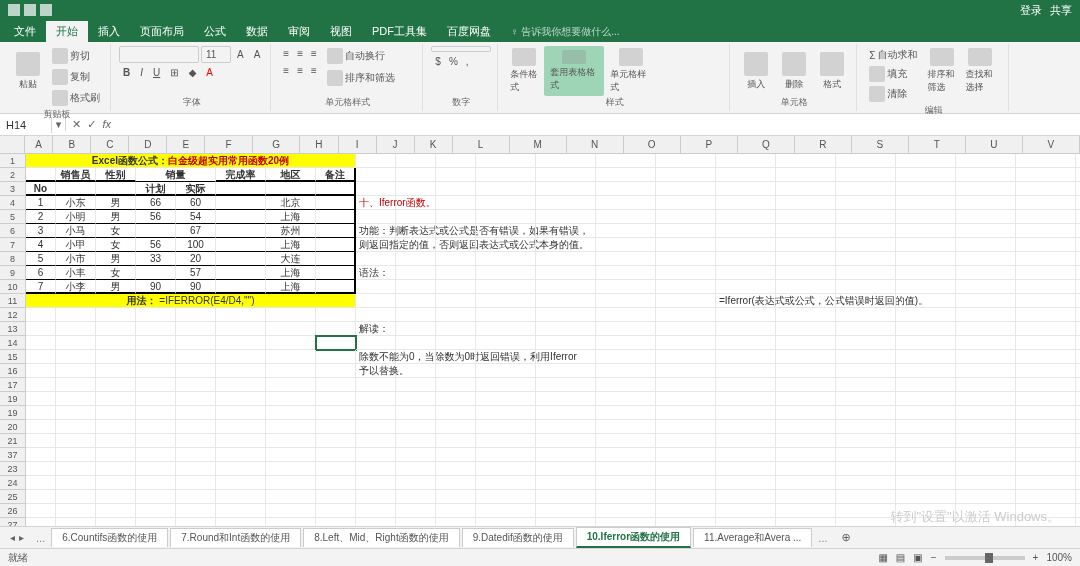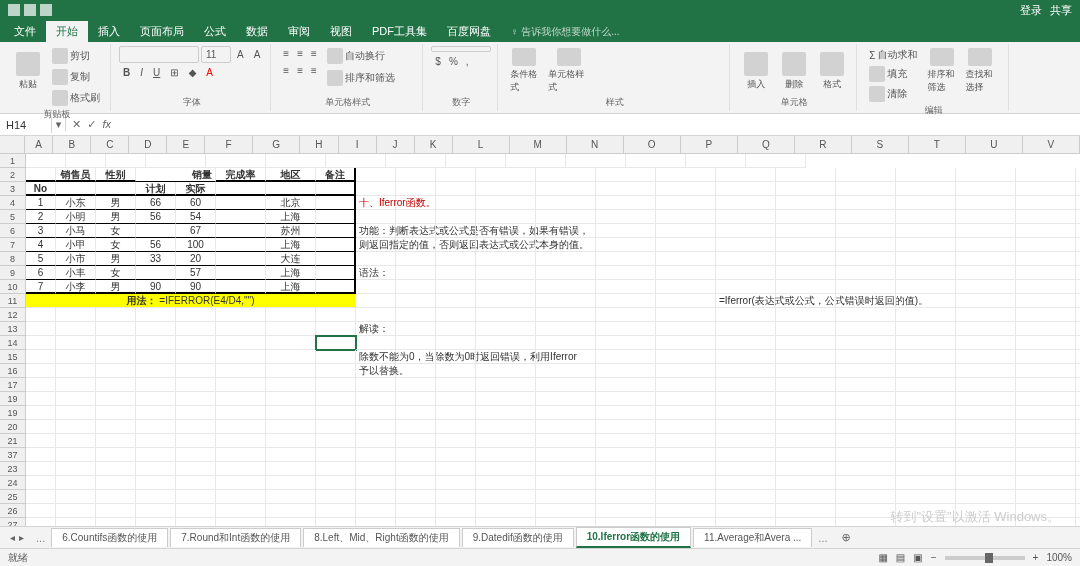--- a/index.html
+++ b/index.html
@@ -31,21 +31,21 @@
 .corner{width:26px;border-right:1px solid #ccc;border-bottom:1px solid #ccc;background:#f0f0f0}
 .colh{border-right:1px solid #ccc;border-bottom:1px solid #ccc;text-align:center;font-size:10px;color:#555;line-height:18px;cursor:pointer}
 .rows{position:absolute;top:18px;left:0;right:0;bottom:0;overflow:auto}
 .row{display:flex;height:14px}
 .rowh{width:26px;background:#f0f0f0;border-right:1px solid #ccc;border-bottom:1px solid #ccc;text-align:center;font-size:9px;color:#555;line-height:14px;cursor:pointer;flex-shrink:0}
 .cell{border-right:1px solid #e8e8e8;border-bottom:1px solid #e8e8e8;padding:0 3px;font-size:10px;line-height:14px;overflow:hidden;white-space:nowrap;flex-shrink:0}
 .cell.sel{outline:2px solid #217346;outline-offset:-1px;background:#fff}
 .yel{background:#ffff00}
 .redtxt{color:#c00000;font-weight:bold}
 .hdr{background:#fff;font-weight:bold;text-align:center;border-bottom:2px solid #000!important}
-.hdr-sub{background:#fff;font-weight:bold;text-align:right;border-bottom:1px solid #000!important}
+.hdr-sub{background:#fff;font-weight:bold;text-align:center;border-bottom:1px solid #000!important}
 .tbl{text-align:center;border-bottom:1px solid #000!important}
 .tbl-r{border-right:2px solid #000!important}
 .tbl-b{border-bottom:2px solid #000!important}
 .note{font-size:10px;color:#333}
 .note-red{color:#c00000}
 .sheet-tabs{position:absolute;bottom:18px;left:0;right:0;height:22px;background:#f3f3f3;border-top:1px solid #d4d4d4;display:flex;align-items:center;padding:0 4px;gap:2px}
 .st-nav{display:flex;gap:4px;padding:0 6px;color:#666}
 .st-nav span{cursor:pointer;font-size:10px}
 .stab{padding:2px 10px;background:#fff;border:1px solid #ccc;border-bottom:none;font-size:10px;cursor:pointer;color:#555}
 .stab.active{background:#fff;border-bottom:2px solid #217346;color:#217346;font-weight:bold}
@@ -173,20 +173,24 @@
           <div class="rbtn">,</div>
         </div>
     </div>
     <div class="rgroup-label">数字</div>
   </div>
   <div class="rgroup" style="min-width:230px">
     <div class="rgroup-body">
       <div class="rbtn rbtn-big">
           <span class="rbtn-ico-big"></span>
           <span>条件格式</span>
+        </div>
+      <div class="rbtn rbtn-big hl" style="width:60px">
+          <span class="rbtn-ico-big"></span>
+          <span>套用表格格式</span>
         </div>
       <div class="rbtn rbtn-big" style="width:50px">
           <span class="rbtn-ico-big"></span>
           <span>单元格样式</span>
         </div>
     </div>
     <div class="rgroup-label">样式</div>
   </div>
   <div class="rgroup" style="min-width:110px">
     <div class="rgroup-body">
@@ -264,20 +268,21 @@
       <div class="colh" style="width: 60px;">Q</div>
       <div class="colh" style="width: 60px;">R</div>
       <div class="colh" style="width: 60px;">S</div>
       <div class="colh" style="width: 60px;">T</div>
       <div class="colh" style="width: 60px;">U</div>
       <div class="colh" style="width: 60px;">V</div>
     </div>
   <div class="rows" id="rows">
       <div class="row">
         <div class="rowh">1</div>
+        <div class="cell yel" style="width: 330px; text-align: center;"><b>Excel函数公式：</b><span class="redtxt">白金级超实用常用函数20例</span></div>
         <div class="cell" style="width: 40px;"></div>
         <div class="cell" style="width: 40px;"></div>
         <div class="cell" style="width: 40px;"></div>
         <div class="cell" style="width: 60px;"></div>
         <div class="cell" style="width: 60px;"></div>
         <div class="cell" style="width: 60px;"></div>
         <div class="cell" style="width: 60px;"></div>
         <div class="cell" style="width: 60px;"></div>
         <div class="cell" style="width: 60px;"></div>
         <div class="cell" style="width: 60px;"></div>

